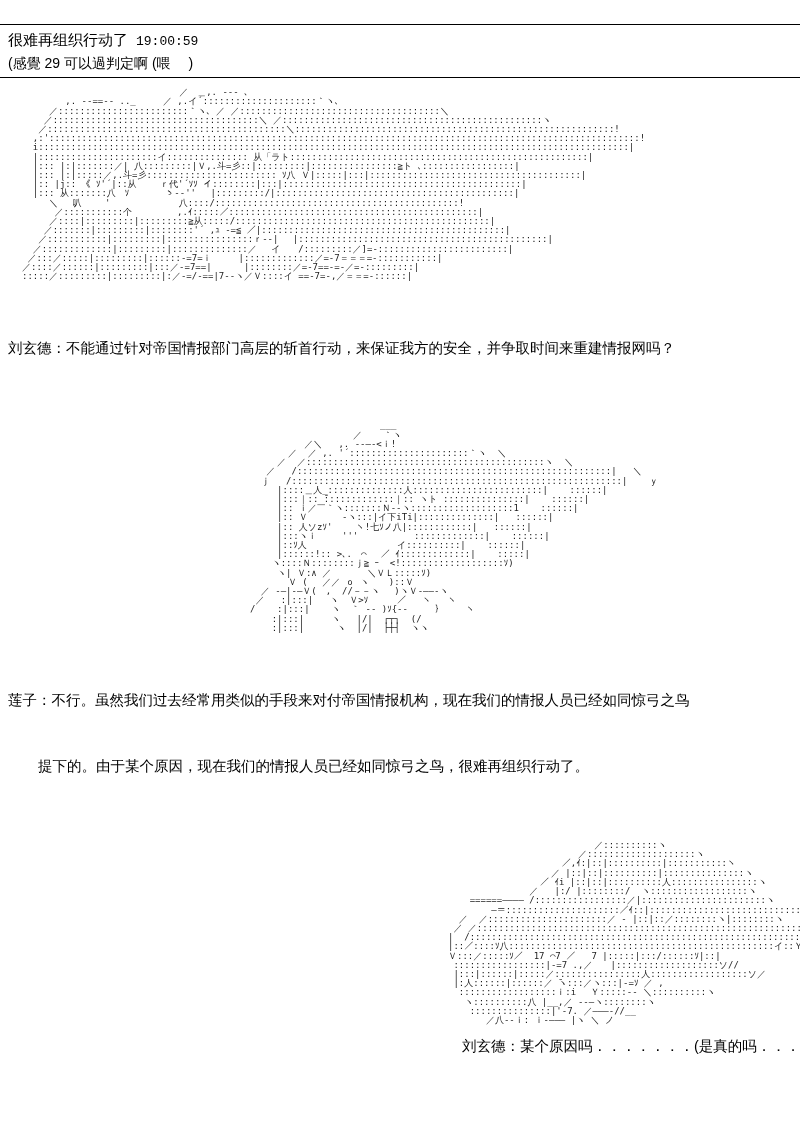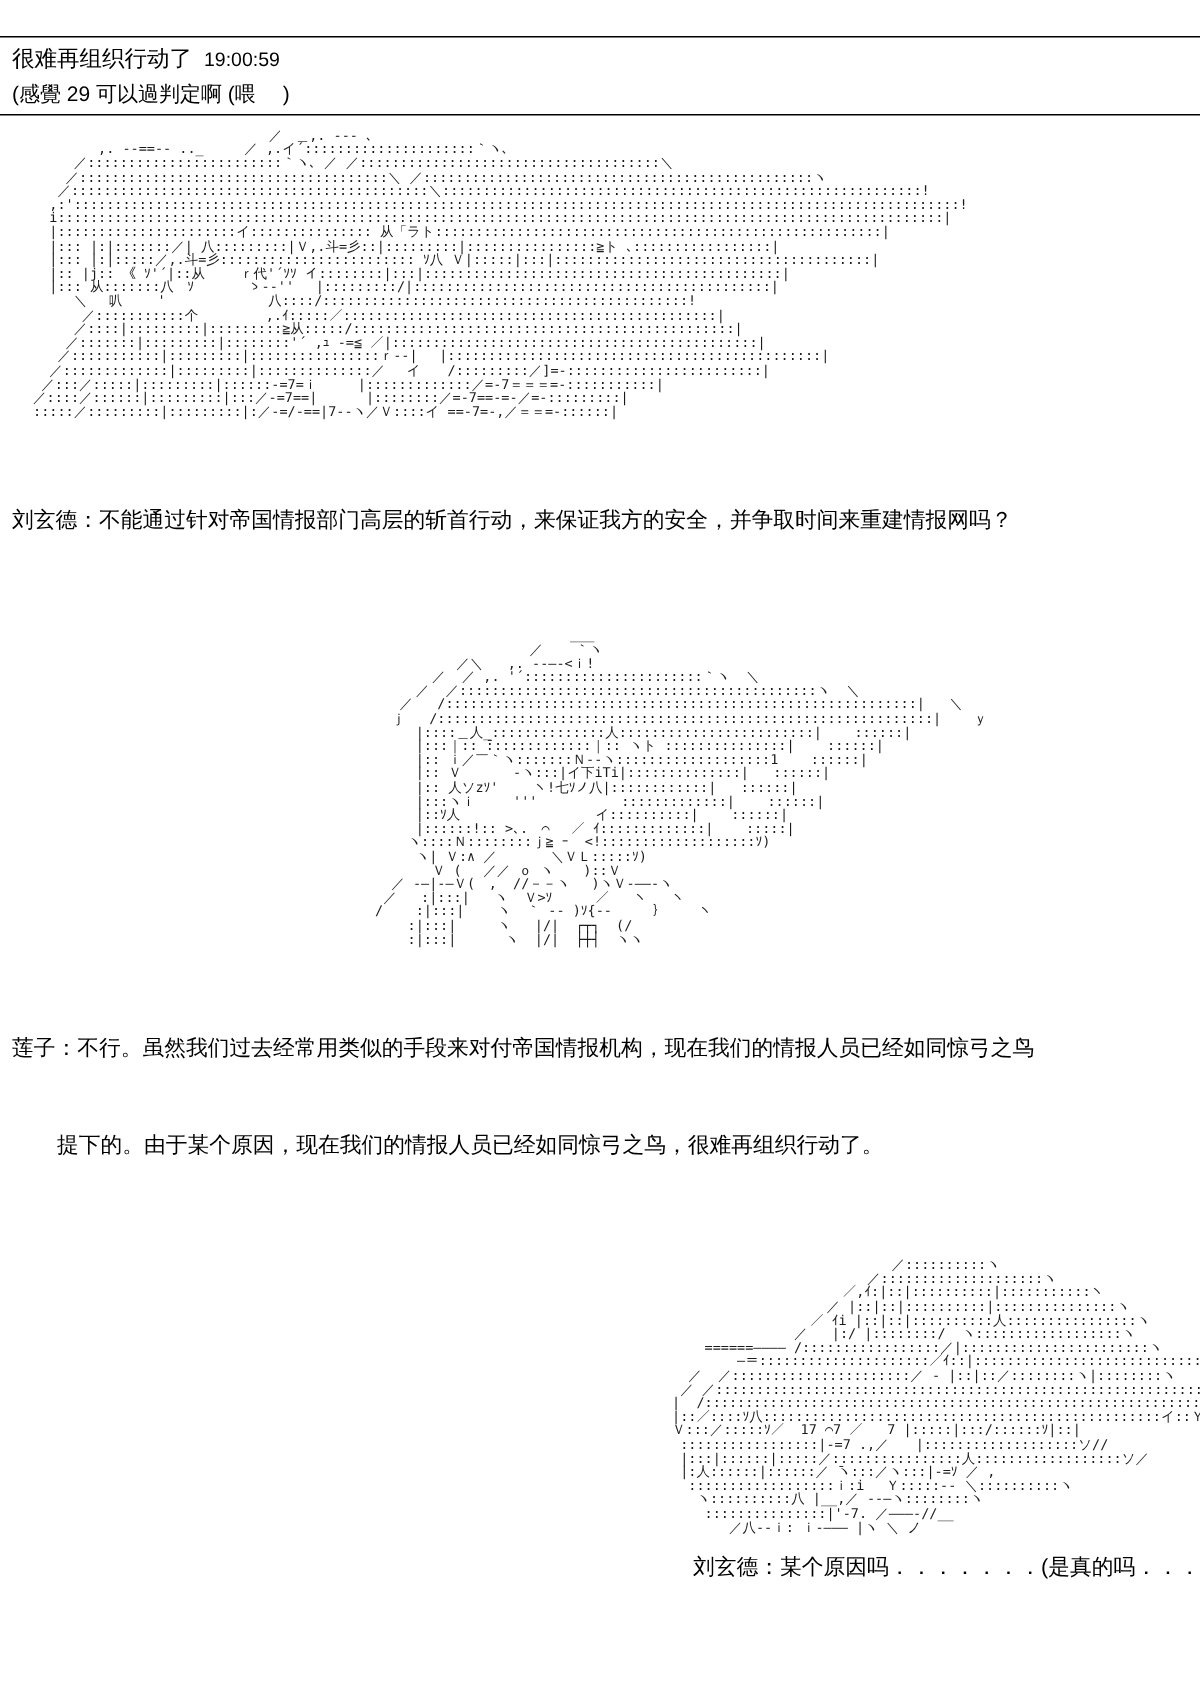--- a/index.html
+++ b/index.html
@@ -34,21 +34,21 @@
   }
   .hdr-line1 {
     font-size: 15px;
     white-space: nowrap;
   }
   .hdr-name {
     font-size: 15px;
     letter-spacing: 0px;
   }
   .hdr-time {
-    font-family: Liberation Sans, sans-serif;
+    font-family: Liberation Mono, monospace;
     font-size: 13px;
     margin-left: 8px;
   }
   .hdr-line2 {
     font-size: 14px;
     white-space: pre;
     margin-top: 1px;
   }
 
   
@@ -73,21 +73,20 @@
     margin: 12px 0 0 0;
     padding: 0 6px 0 8px;
     white-space: pre-wrap;
     word-break: break-all;
   }
   .dlg-line {
     display: block;
   }
   .dlg-line.hang {
     padding-left: 30px;
-    font-family: Liberation Mono, monospace;
   }
   .dlg-right {
     text-align: left;
     padding-left: 462px;
     font-size: 14.5px;
     line-height: 22px;
     margin-top: 10px;
     white-space: pre;
   }
 </style>

